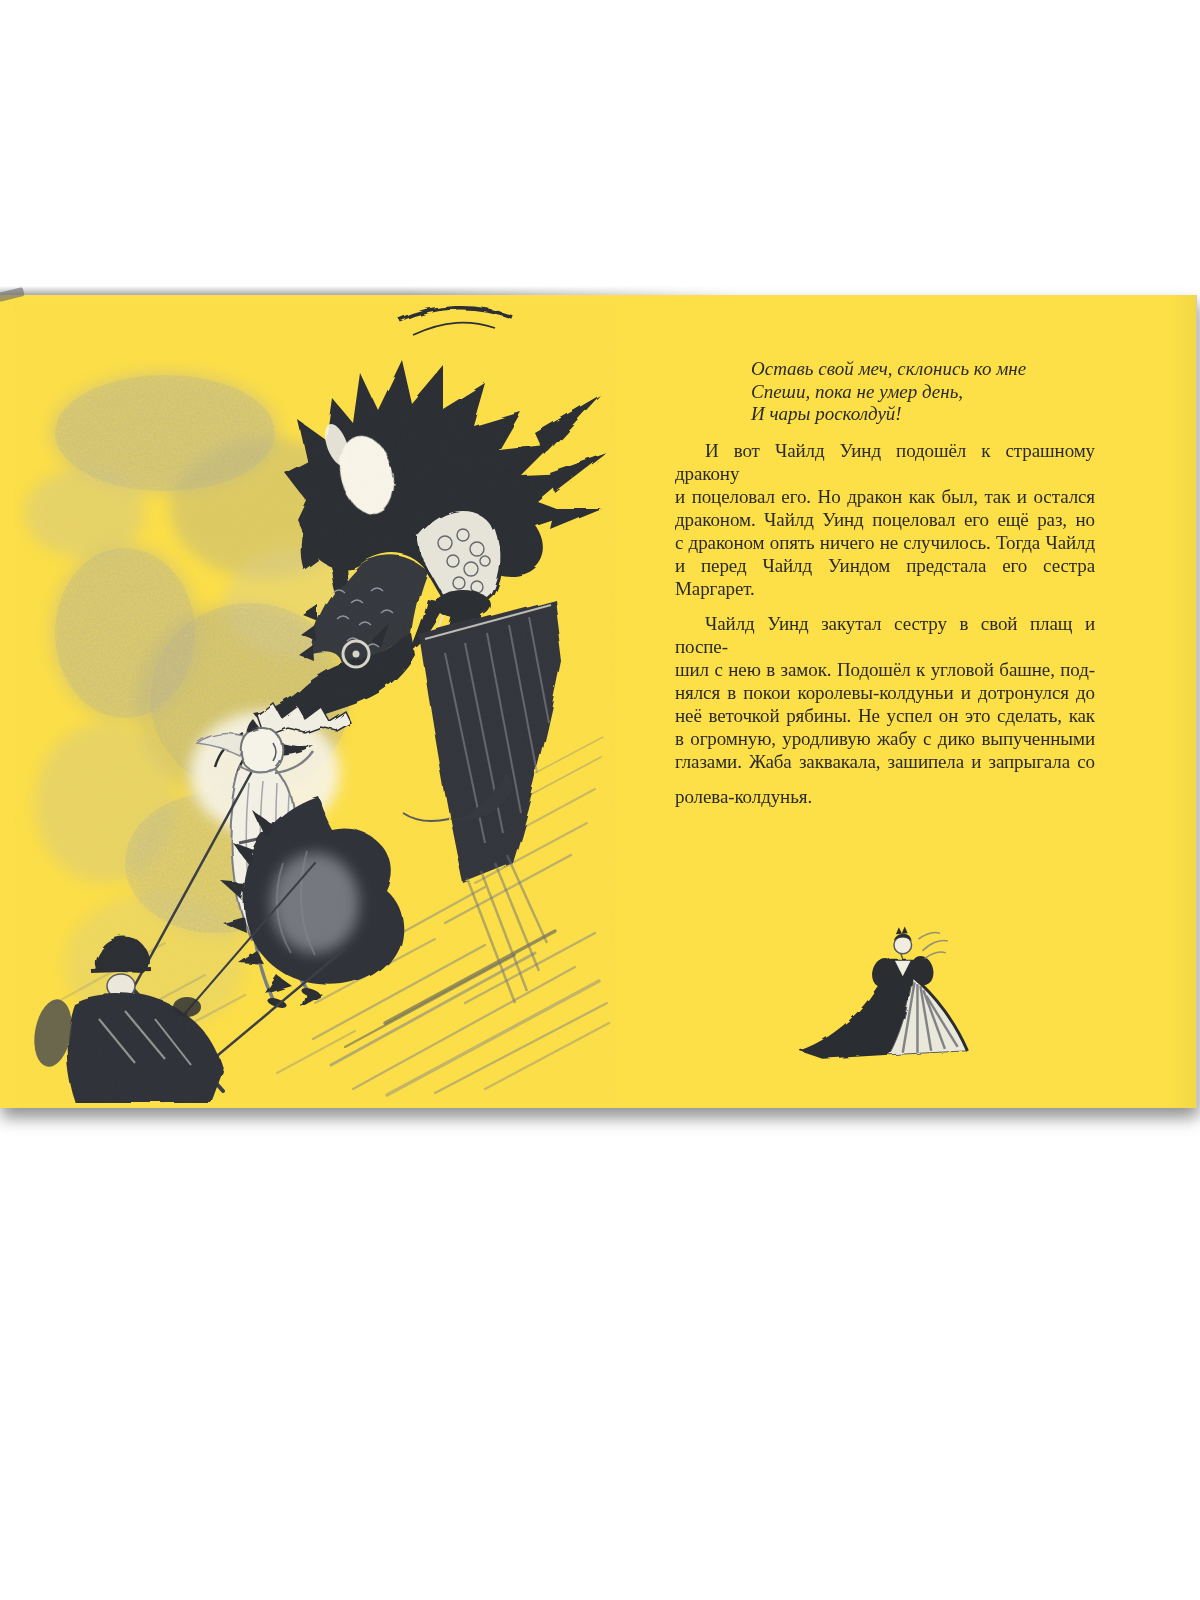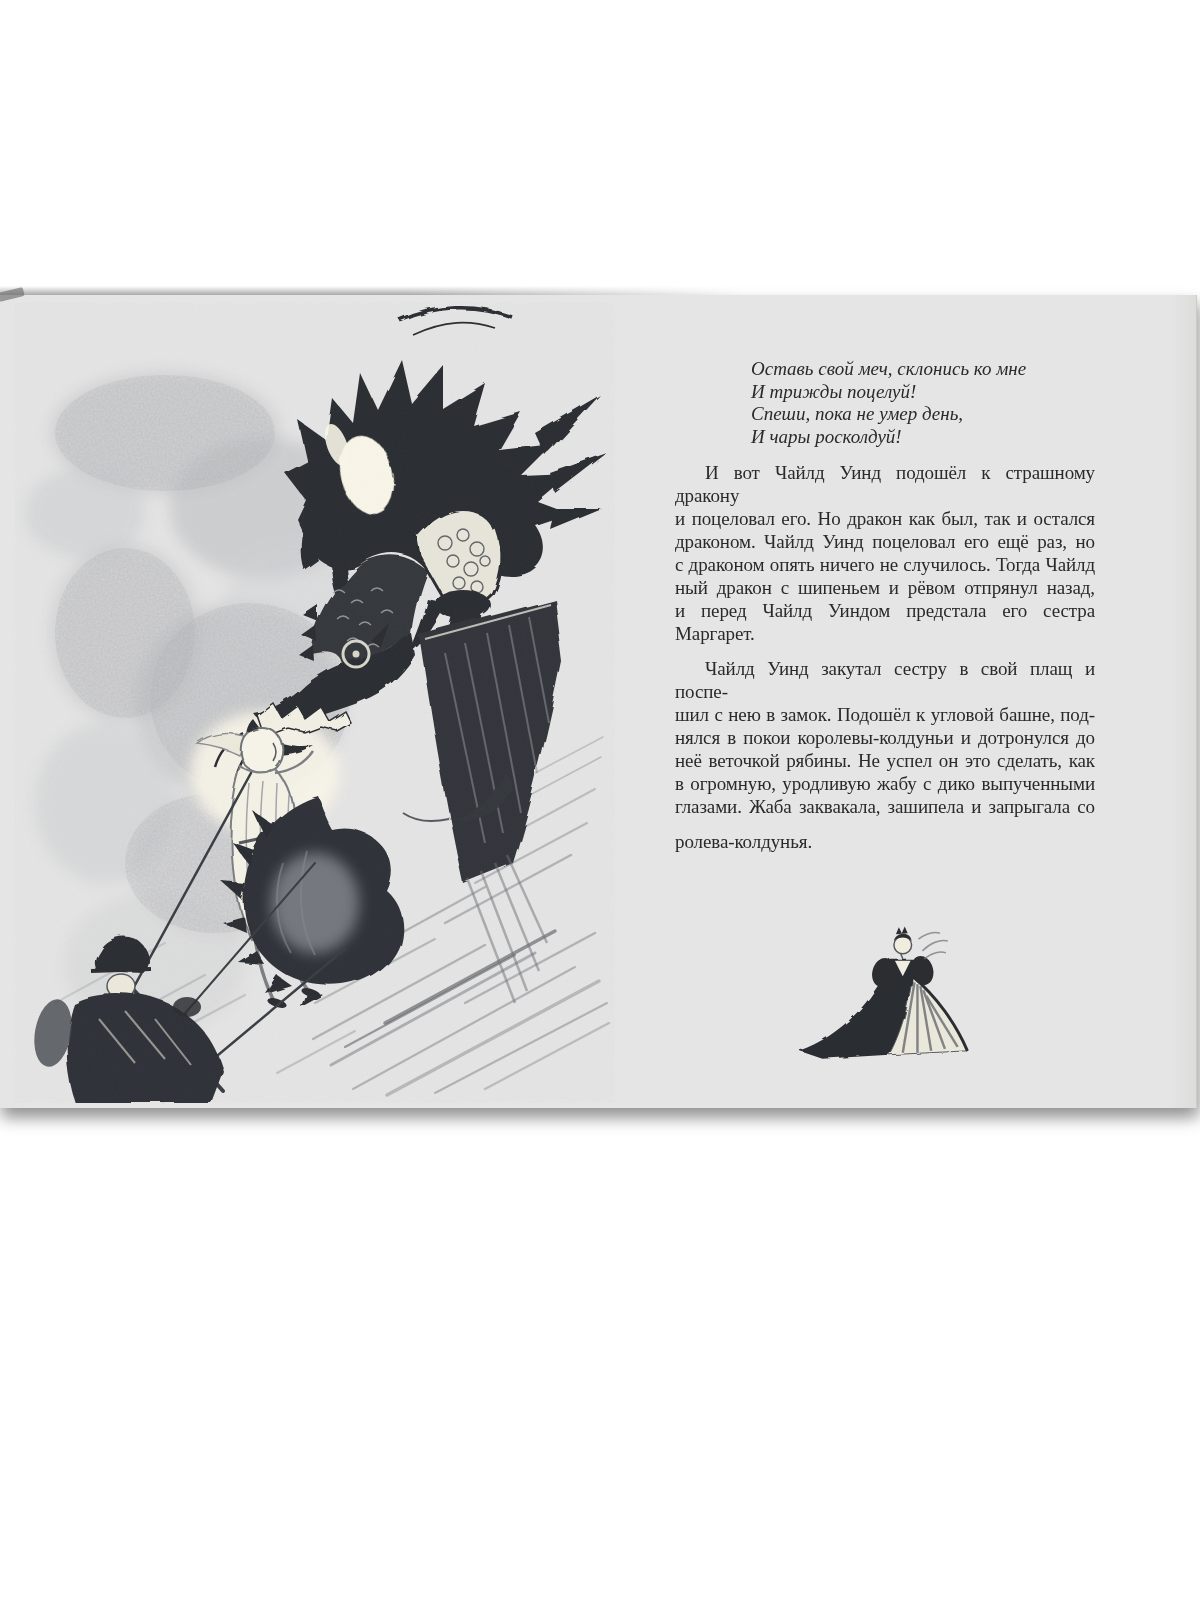--- a/index.html
+++ b/index.html
@@ -3,21 +3,21 @@
 <meta charset="utf-8">
 <style>
   html,body{margin:0;padding:0;}
   body{
     width:1200px;height:1600px;position:relative;
     background:#ffffff;overflow:hidden;
     font-family:"Liberation Serif","DejaVu Serif",serif;
   }
   .book-page{
     position:absolute;left:0;top:295px;width:1196px;height:813px;
-    background:#e5e5e5;
+    background:#fde047;
     border-right:1px solid #cfccbf;
     box-shadow:0 10px 16px rgba(0,0,0,.35), 6px 8px 12px rgba(0,0,0,.12);
   }
   .page-top-shadow{
     position:absolute;left:0;top:-9px;width:62%;height:9px;
     background:linear-gradient(to top, rgba(110,110,110,.55), rgba(255,255,255,0));
     -webkit-mask-image:linear-gradient(to right,#000 55%,transparent);
     mask-image:linear-gradient(to right,#000 55%,transparent);
   }
   .page-corner-curl{
@@ -271,31 +271,29 @@
       <ellipse cx="38" cy="730" rx="18" ry="34" transform="rotate(10 38 730)" fill="#44474c" opacity=".8"></ellipse>
       <ellipse cx="172" cy="704" rx="14" ry="10" fill="#2b2d31" opacity=".85"></ellipse>
     </g>
 
     <rect x="0" y="0" width="600" height="800" filter="url(#speckle)" opacity="0.05"></rect>
   </svg>
 
   <div class="textcol">
     <div class="poem">
       <div class="pln">Оставь свой меч, склонись ко мне</div>
-      <div class="pln">И трижды поцелуй!</div>
       <div class="pln">Спеши, пока не умер день,</div>
       <div class="pln">И чары росколдуй!</div>
     </div>
 
     <div class="para">
       <div class="ln first">И вот Чайлд Уинд подошёл к страшному дракону</div>
       <div class="ln">и поцеловал его. Но дракон как был, так и остался</div>
       <div class="ln">драконом. Чайлд Уинд поцеловал его ещё раз, но</div>
       <div class="ln">с драконом опять ничего не случилось. Тогда Чайлд</div>
-      <div class="ln">ный дракон с шипеньем и рёвом отпрянул назад,</div>
       <div class="ln">и перед Чайлд Уиндом предстала его сестра Маргарет.</div>
     </div>
 
     <div class="para">
       <div class="ln first">Чайлд Уинд закутал сестру в свой плащ и поспе-</div>
       <div class="ln">шил с нею в замок. Подошёл к угловой башне, под-</div>
       <div class="ln">нялся в покои королевы-колдуньи и дотронулся до</div>
       <div class="ln">неё веточкой рябины. Не успел он это сделать, как</div>
       <div class="ln">в огромную, уродливую жабу с дико выпученными</div>
       <div class="ln">глазами. Жаба заквакала, зашипела и запрыгала со</div>

